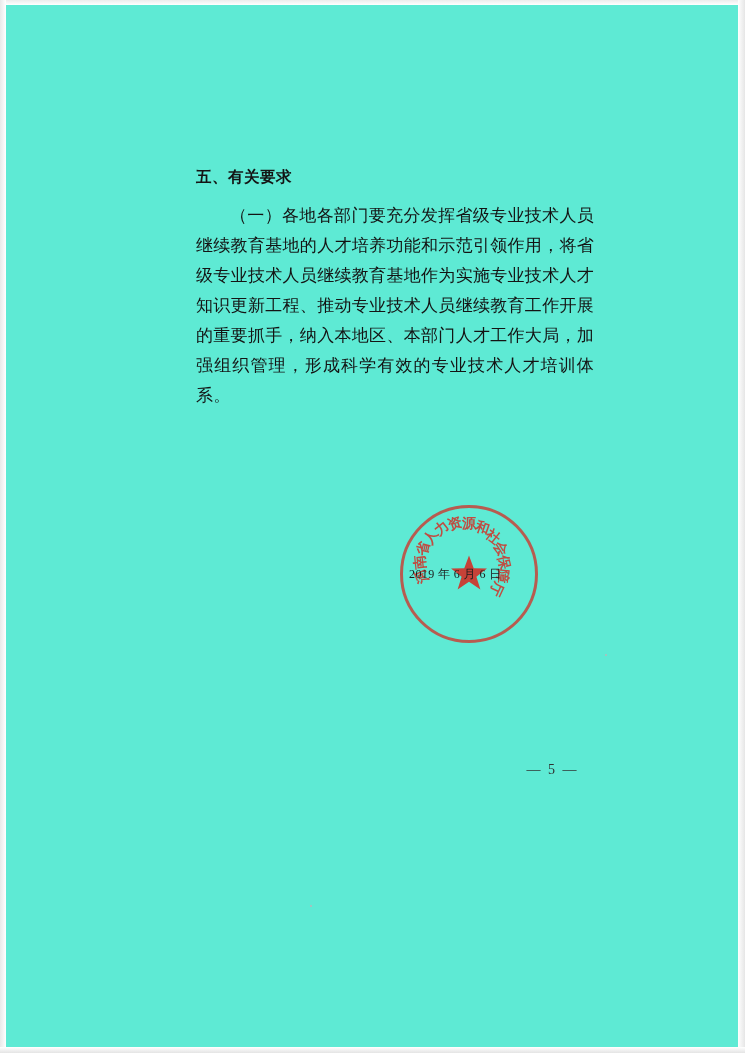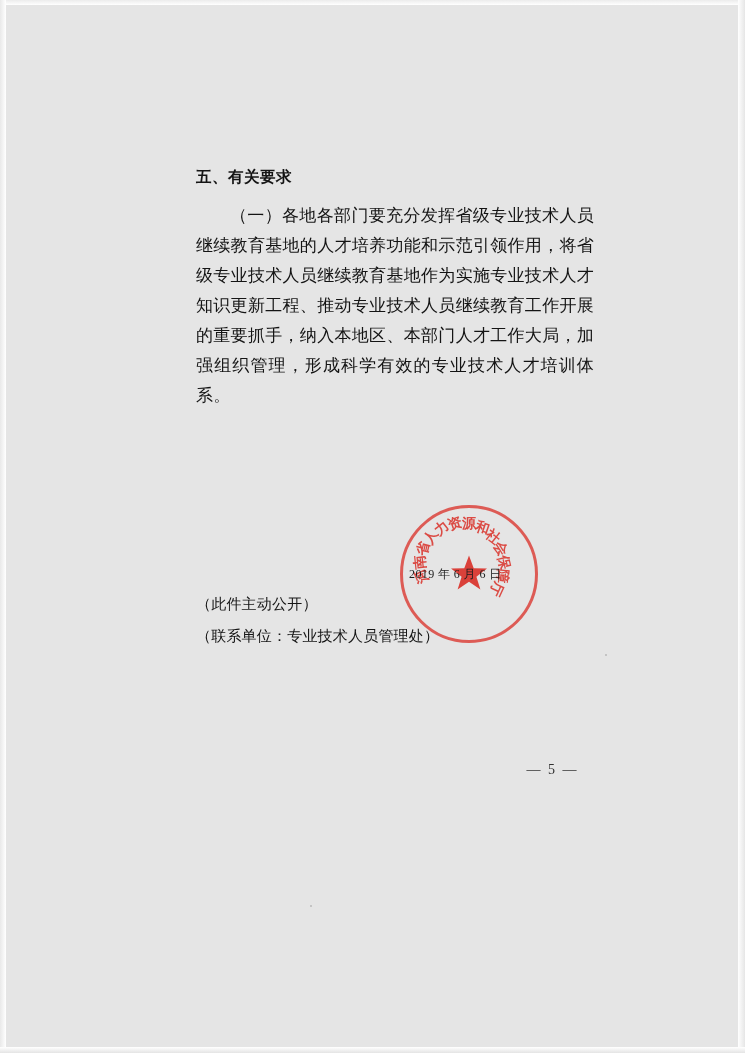--- a/index.html
+++ b/index.html
@@ -14,21 +14,21 @@
     color: #1a1a1a;
     position: relative;
     overflow: hidden;
   }
   .page {
     position: absolute;
     left: 0;
     top: 0;
     width: 745px;
     height: 1053px;
-    background: #e5e5e5;
+    background: #5eead4;
   }
   
   .scan-edge-left {
     position: absolute;
     left: 0; top: 0; bottom: 0;
     width: 6px;
     background: linear-gradient(to right, #e9e9e9, #ffffff);
   }
   .scan-edge-right {
     position: absolute;
@@ -201,24 +201,20 @@
         <span class="seal-char" style="transform: translate(42.7411px, -3.91825px) rotate(95.8333deg);">障</span>
         <span class="seal-char" style="transform: translate(38.3154px, 12.1309px) rotate(115deg);">厅</span>
       </div>
     <svg class="seal-star" viewBox="0 0 100 100" aria-hidden="true">
       <polygon fill="currentColor" points="50,4 61.8,35.5 95,36.5 68.5,57 78.5,89 50,69.5 21.5,89 31.5,57 5,36.5 38.2,35.5"></polygon>
     </svg>
   </div>
 
   <div class="seal-date">2019 年 6 月 6 日</div>
 
-  <div class="closing">
-    <div class="closing-line">（此件主动公开）</div>
-    <div class="closing-line">（联系单位：专业技术人员管理处）</div>
-  </div>
 
   <div class="page-number">
     <span class="page-number-inner">— 5 —</span>
   </div>
 
   <div class="speck" style="left:605px; top:654px;"></div>
   <div class="speck" style="left:310px; top:905px;"></div>
 </div>
 
 </body></html>

